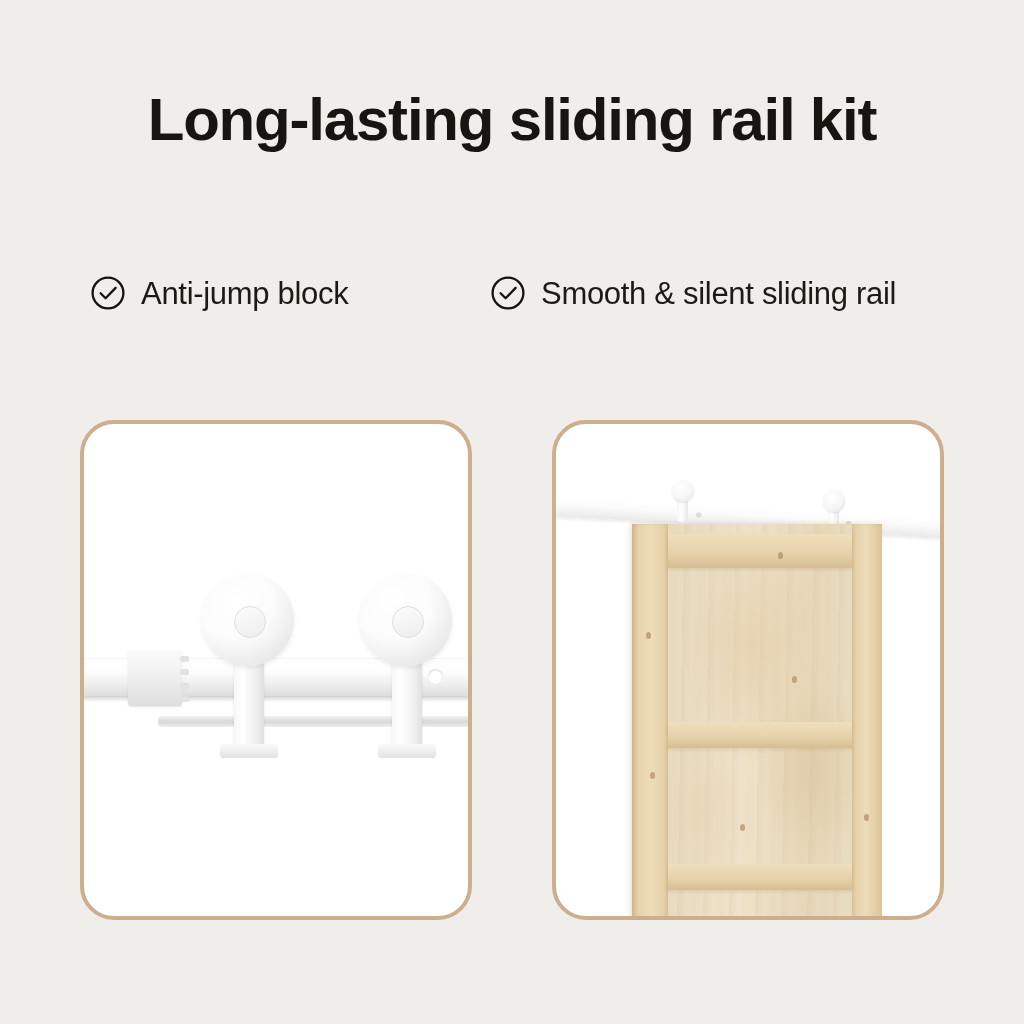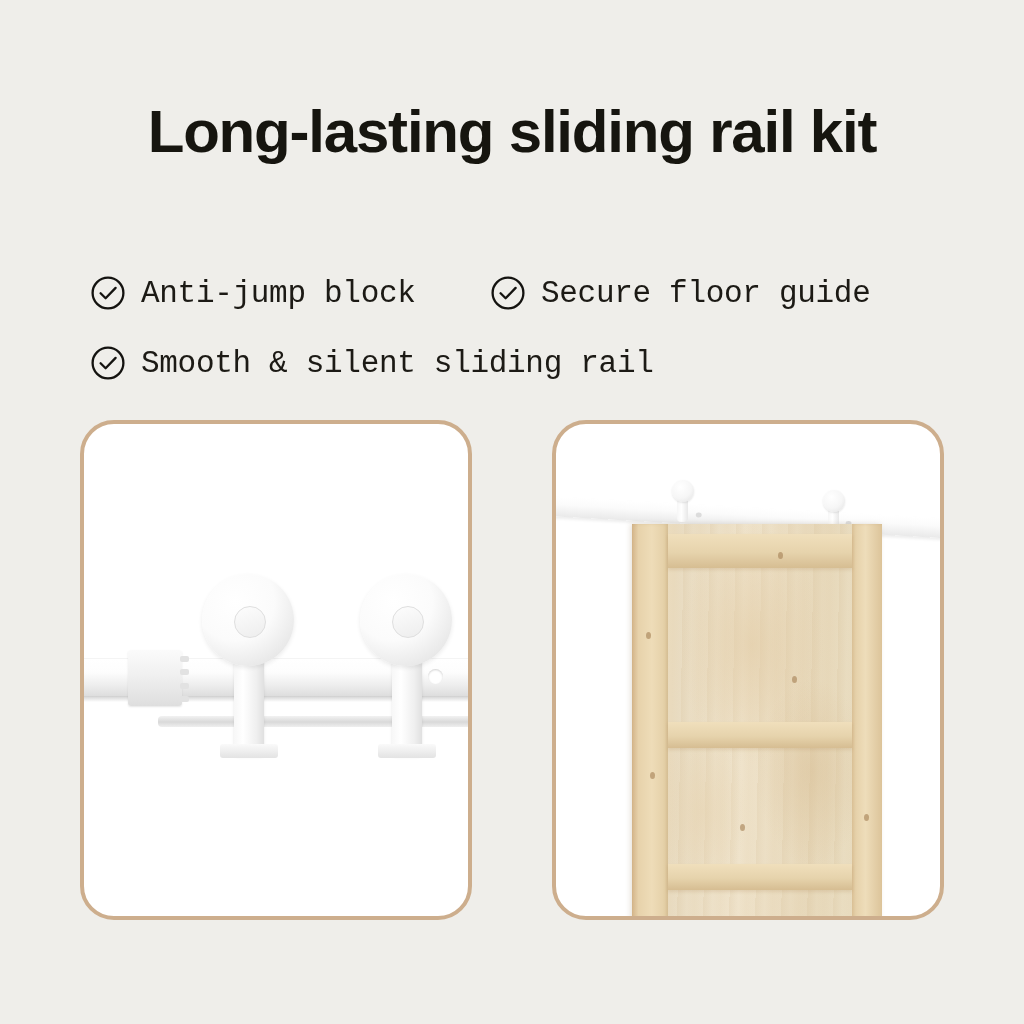--- a/index.html
+++ b/index.html
@@ -21,21 +21,21 @@
     text-align: center;
     padding-top: 88px;
     box-sizing: border-box;
   }
   .title {
     font-size: 60px;
     font-weight: bold;
     color: #16150f;
     letter-spacing: -1.2px;
     line-height: 1.05;
-    margin: 12px;
+    margin: 0;
     white-space: nowrap;
   }
   .subtitle {
     font-size: 42px;
     font-weight: normal;
     color: #221f1a;
     letter-spacing: -0.4px;
     line-height: 1.1;
     margin: 18px 0 0 0;
     white-space: nowrap;
@@ -49,21 +49,20 @@
     width: 880px;
     display: grid;
     grid-template-columns: 400px 460px;
     grid-template-rows: 70px 70px;
     align-items: center;
   }
   .feature {
     display: flex;
     align-items: center;
     gap: 15px;
-    font-family: Liberation Mono, monospace;
   }
   .check-icon {
     width: 36px;
     height: 36px;
     flex: 0 0 36px;
     display: block;
   }
   .check-icon svg { display: block; }
   .feature-label {
     font-size: 31px;
@@ -311,29 +310,20 @@
     <span class="check-icon">
       <svg viewBox="0 0 36 36" width="36" height="36">
         <circle cx="18" cy="18" r="15.4" fill="none" stroke="#141310" stroke-width="2.3"></circle>
         <path d="M10.6 18.3 L15.6 23.3 L25.6 12.9" fill="none" stroke="#141310" stroke-width="2.3" stroke-linecap="round" stroke-linejoin="round"></path>
       </svg>
     </span>
     <span class="feature-label">Anti-jump block</span>
   </div>
 
 
-  <div class="feature">
-    <span class="check-icon">
-      <svg viewBox="0 0 36 36" width="36" height="36">
-        <circle cx="18" cy="18" r="15.4" fill="none" stroke="#141310" stroke-width="2.3"></circle>
-        <path d="M10.6 18.3 L15.6 23.3 L25.6 12.9" fill="none" stroke="#141310" stroke-width="2.3" stroke-linecap="round" stroke-linejoin="round"></path>
-      </svg>
-    </span>
-    <span class="feature-label">Secure floor guide</span>
-  </div>
 
   <div class="feature">
     <span class="check-icon">
       <svg viewBox="0 0 36 36" width="36" height="36">
         <circle cx="18" cy="18" r="15.4" fill="none" stroke="#141310" stroke-width="2.3"></circle>
         <path d="M10.6 18.3 L15.6 23.3 L25.6 12.9" fill="none" stroke="#141310" stroke-width="2.3" stroke-linecap="round" stroke-linejoin="round"></path>
       </svg>
     </span>
     <span class="feature-label">Smooth &amp; silent sliding rail</span>
   </div>

